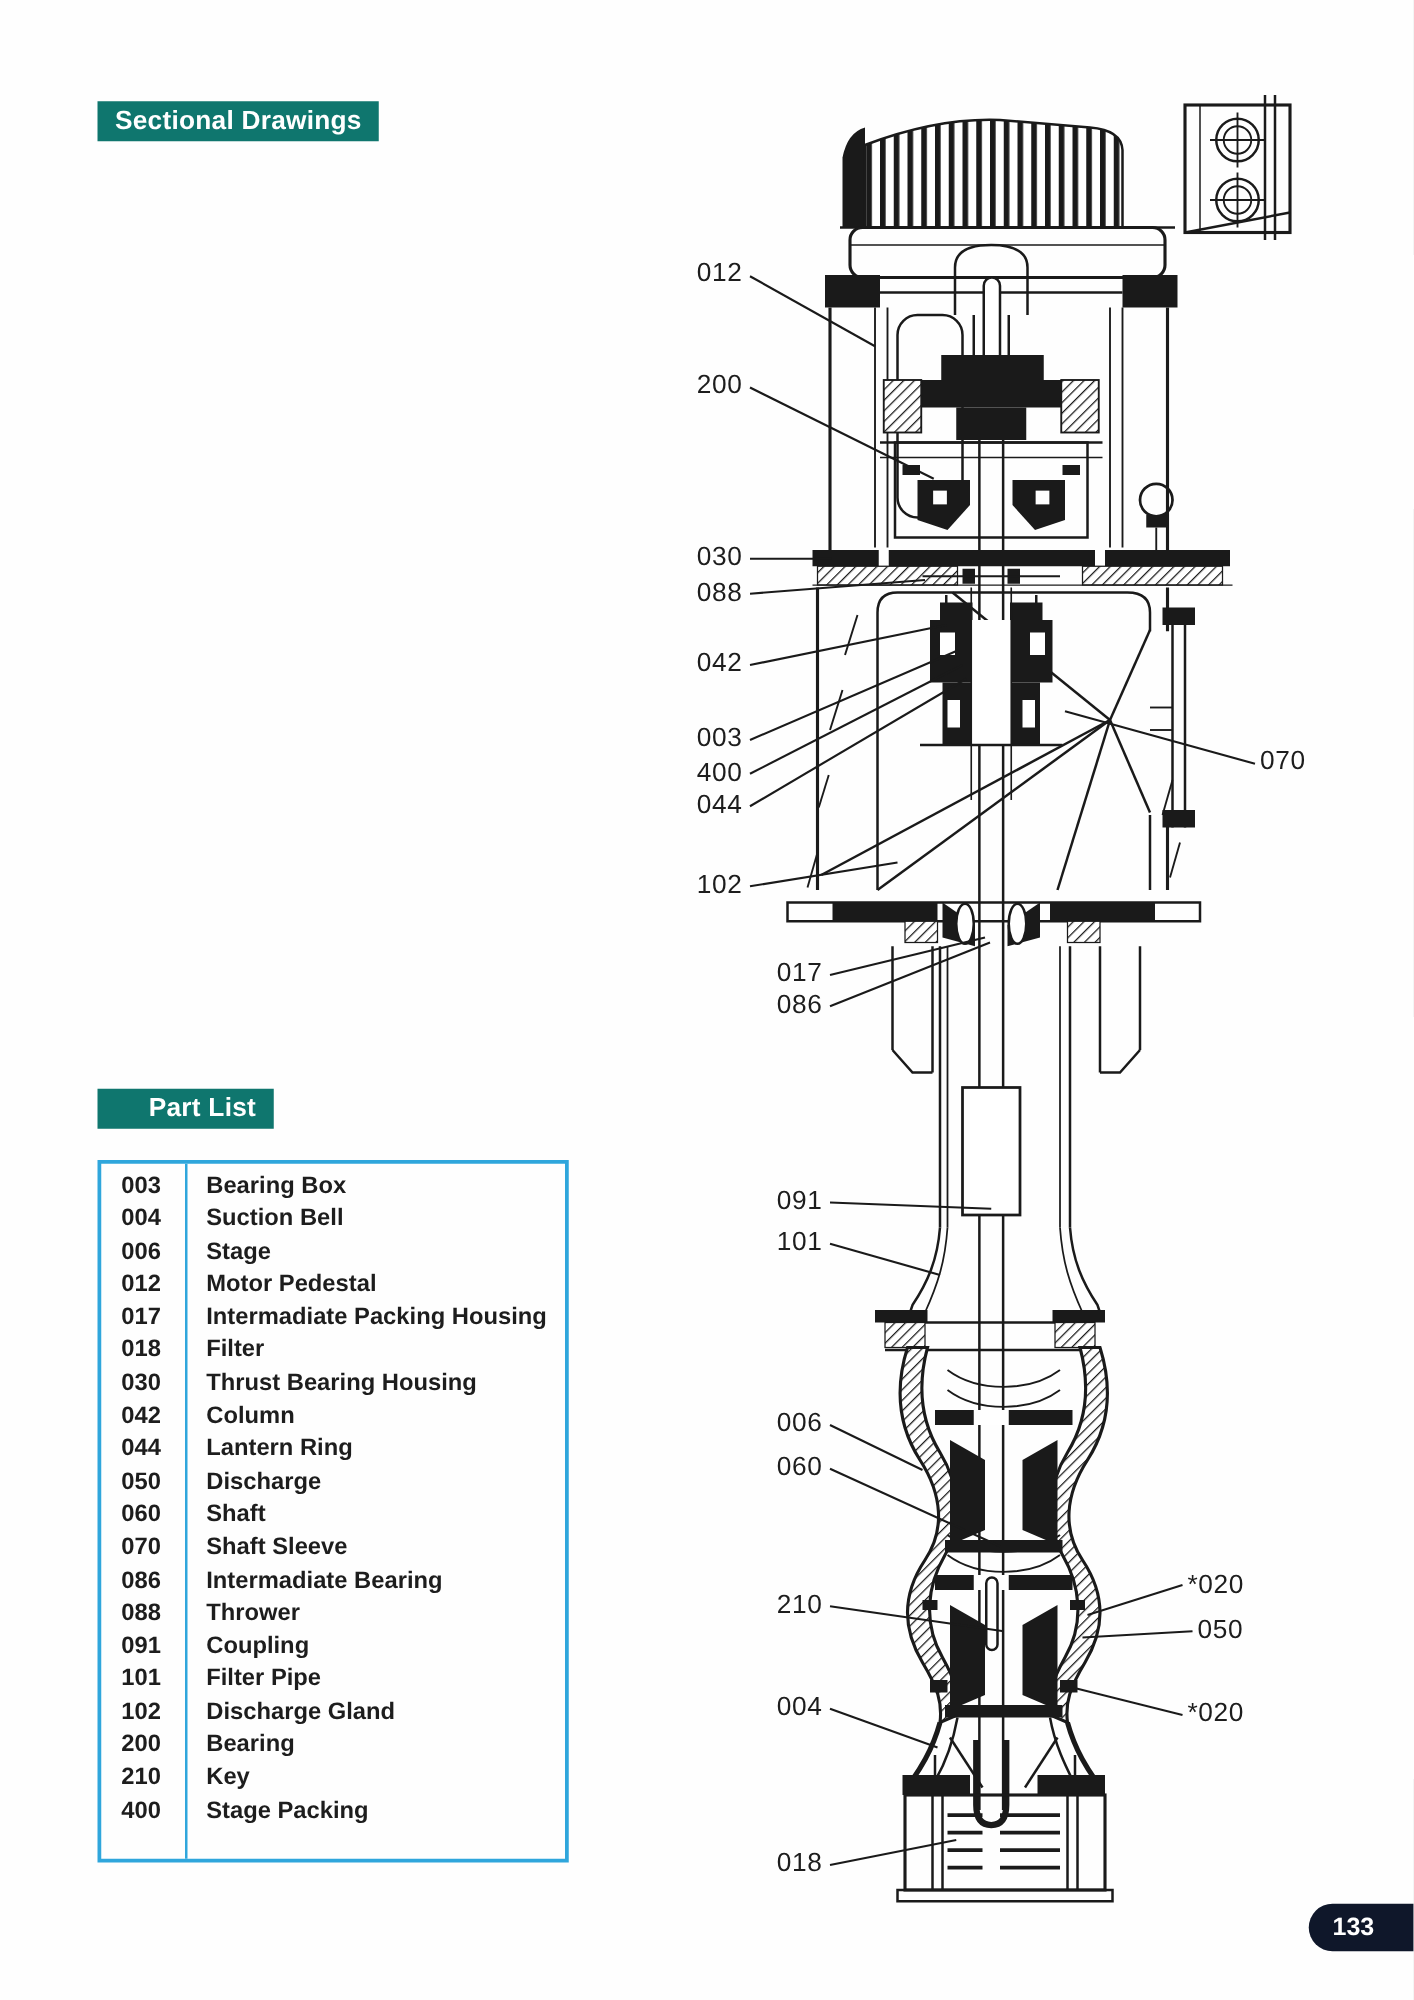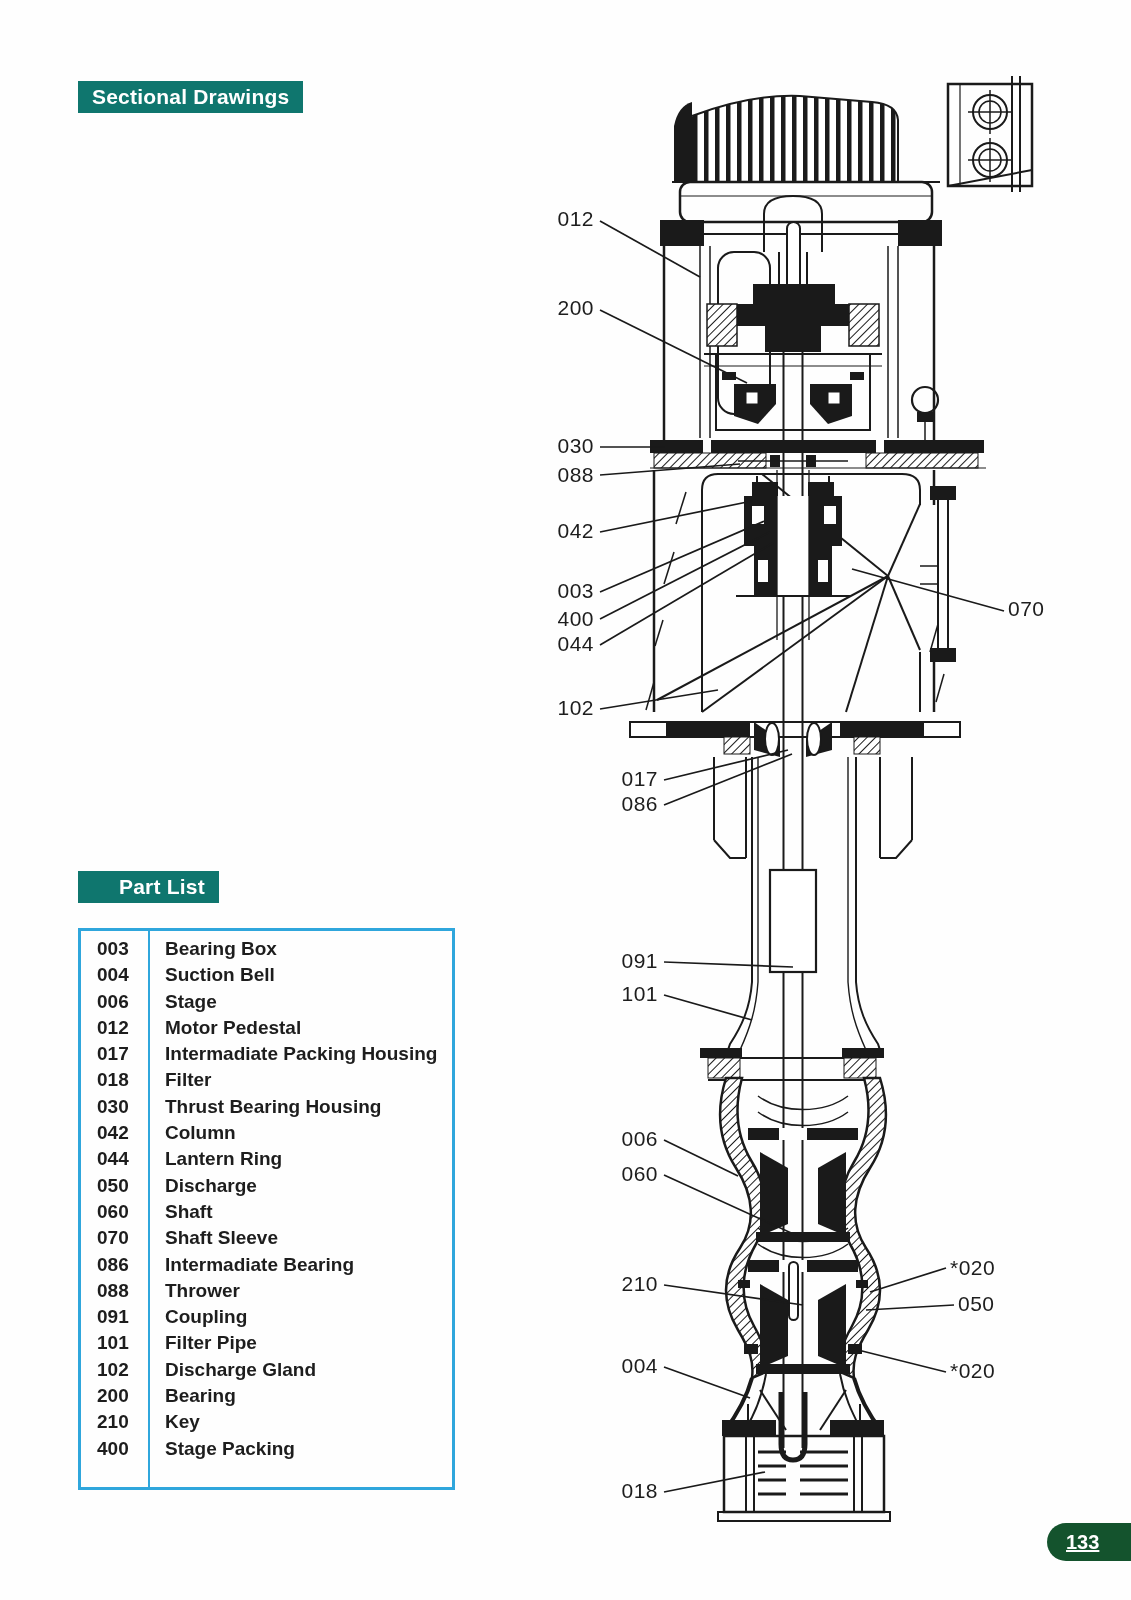--- a/index.html
+++ b/index.html
@@ -15,23 +15,23 @@
           border:3px solid #2FA6DC;box-sizing:border-box;padding-top:5px;}
   #ptable .vline{position:absolute;left:67px;top:0;bottom:0;width:2px;background:#2FA6DC;}
   .plist-row{display:flex;height:26.3px;line-height:26.3px;font-size:19px;font-weight:bold;}
   .plist-row .code{width:67px;padding-left:16px;box-sizing:border-box;}
   .plist-row .pname{padding-left:17px;white-space:nowrap;}
 
   .callout{position:absolute;font-size:21px;line-height:22px;letter-spacing:.5px;color:#1d1d1d;}
   .co-l{left:532px;width:62px;text-align:right;}
   .co-m{left:598px;width:60px;text-align:right;}
 
-  #badge{position:absolute;right:0;top:1523px;width:84px;height:38px;background:#14532d;
+  #badge{position:absolute;right:0;top:1523px;width:84px;height:38px;background:#0f172a;
          border-radius:19px 0 0 19px;color:#fff;font-weight:bold;font-size:20px;
-         display:flex;align-items:center;padding-left:19px;box-sizing:border-box;text-decoration:underline;}
+         display:flex;align-items:center;padding-left:19px;box-sizing:border-box;}
 
   #drawing{position:absolute;left:0;top:0;pointer-events:none;}
 </style>
 </head>
 <body>
 
 <div id="page">
 
   <div class="hdr" id="hdr-sectional">Sectional Drawings</div>
 

